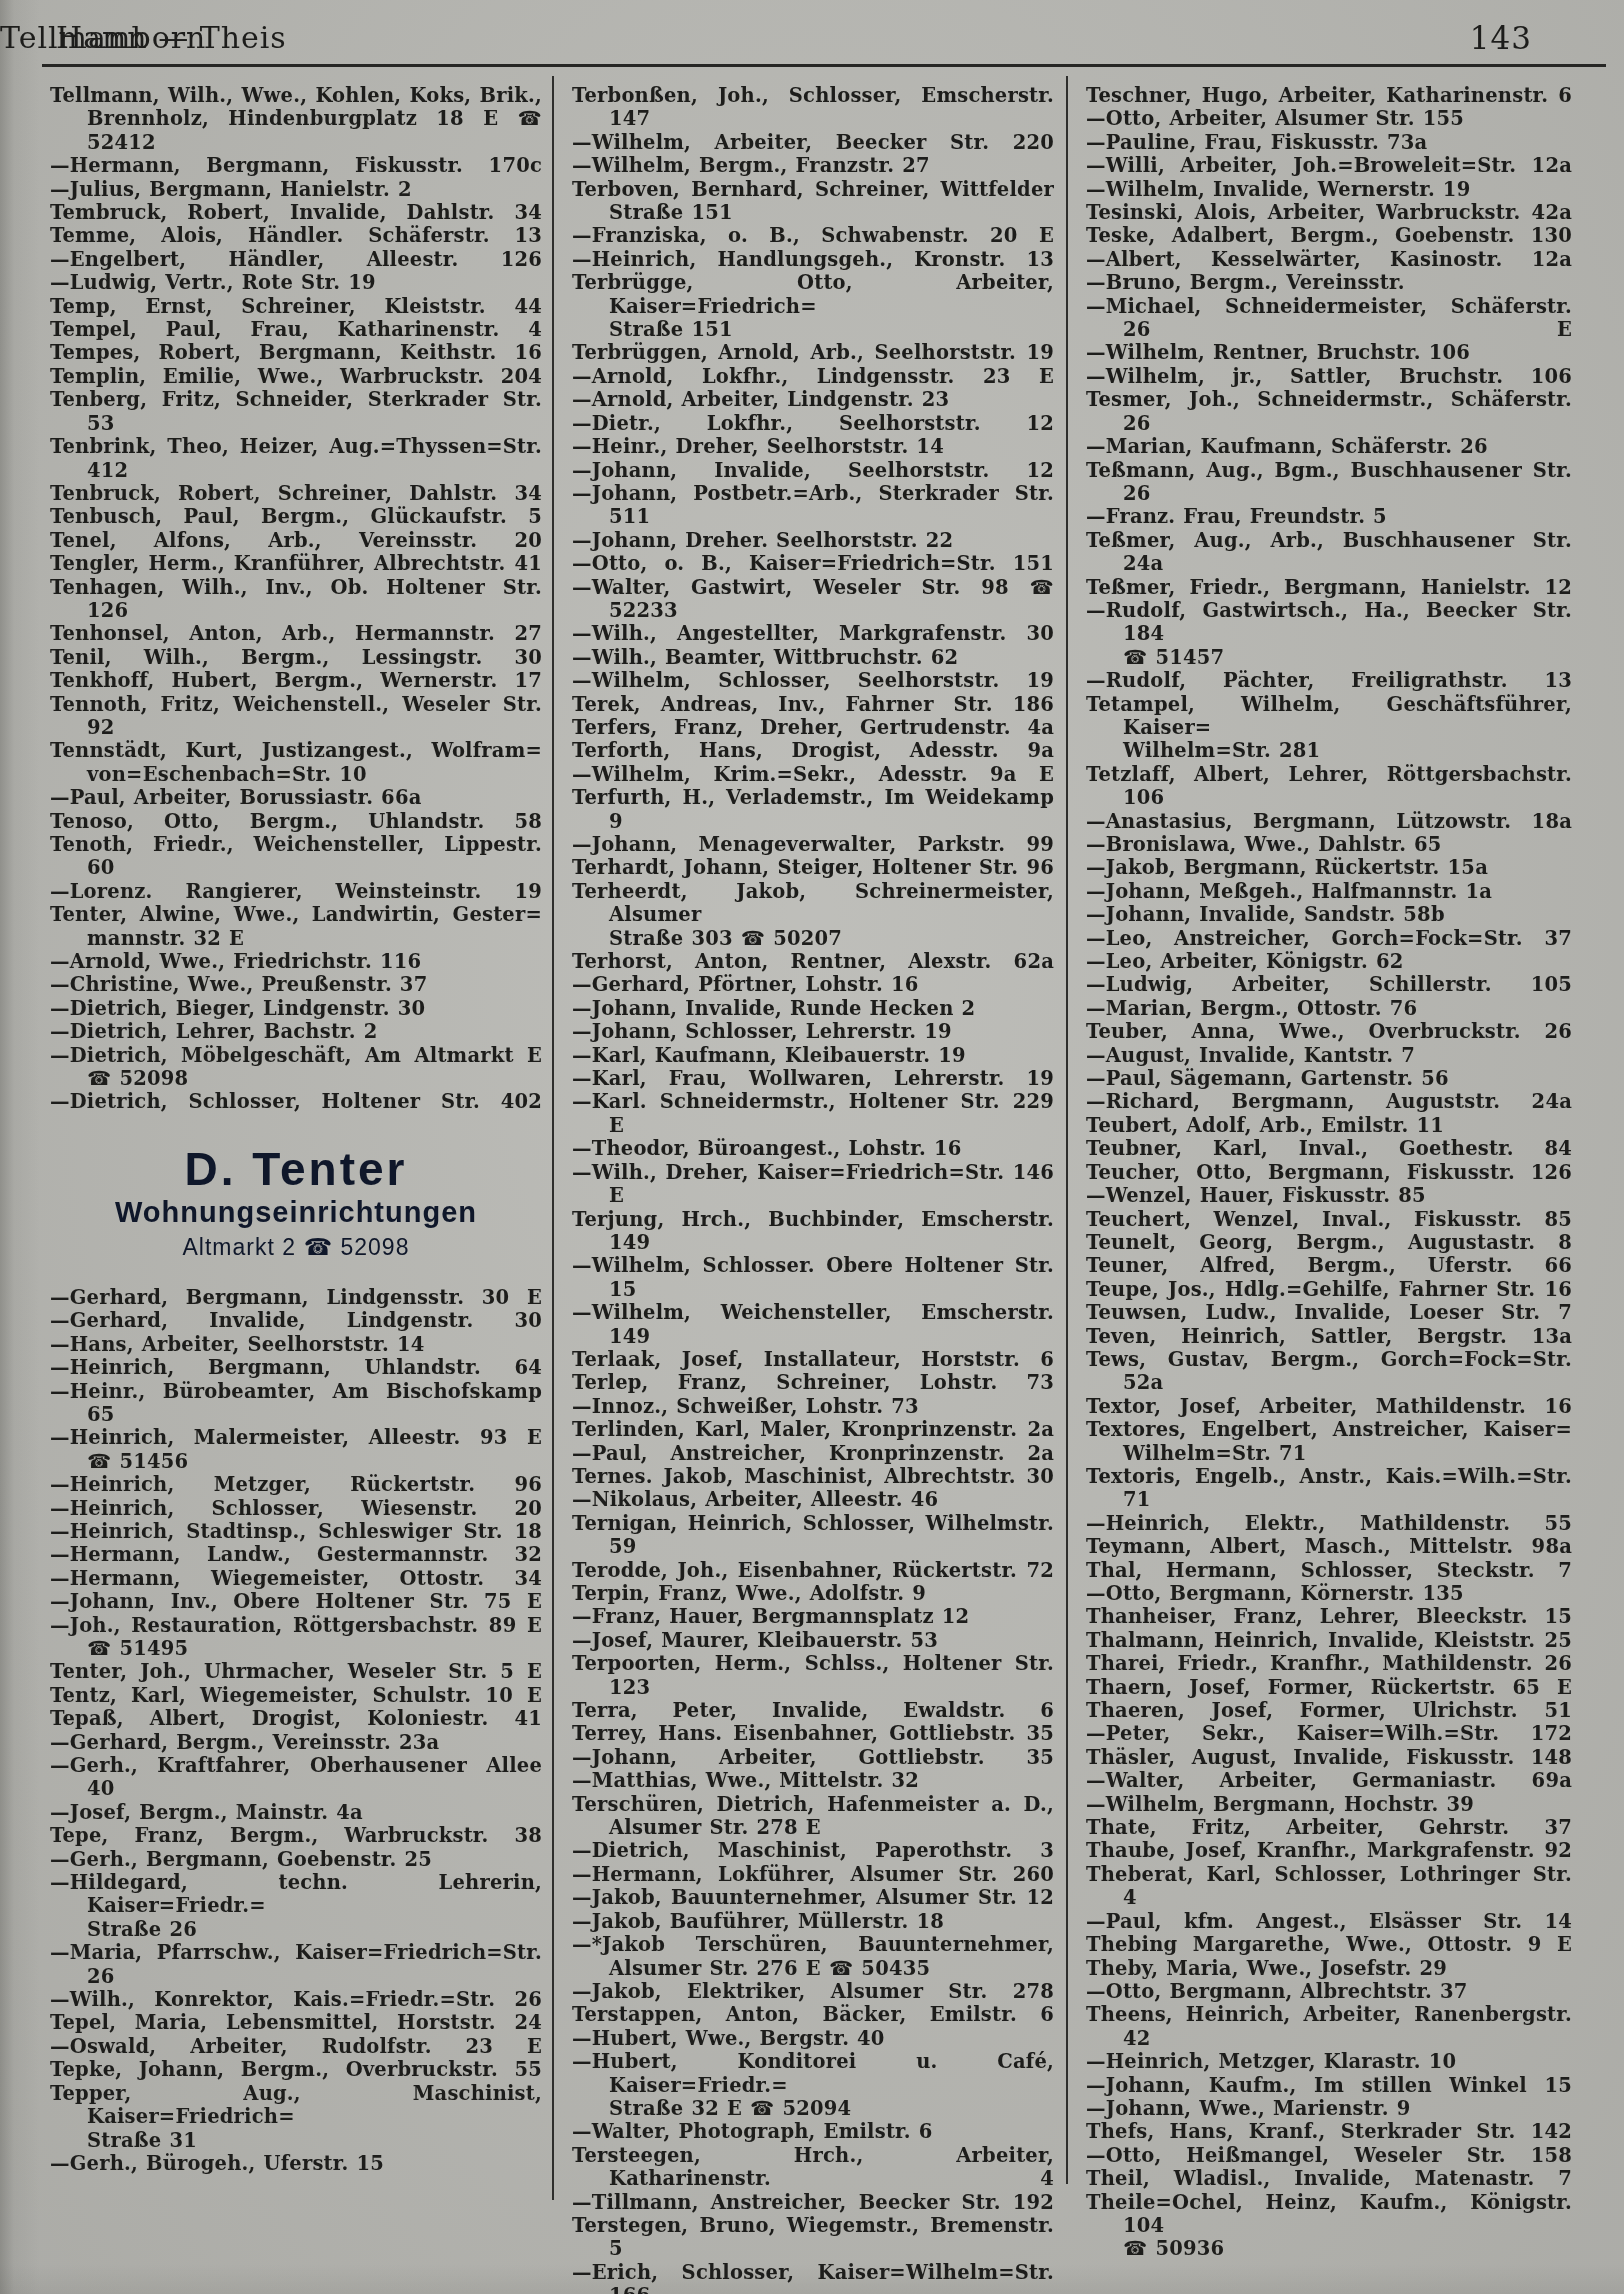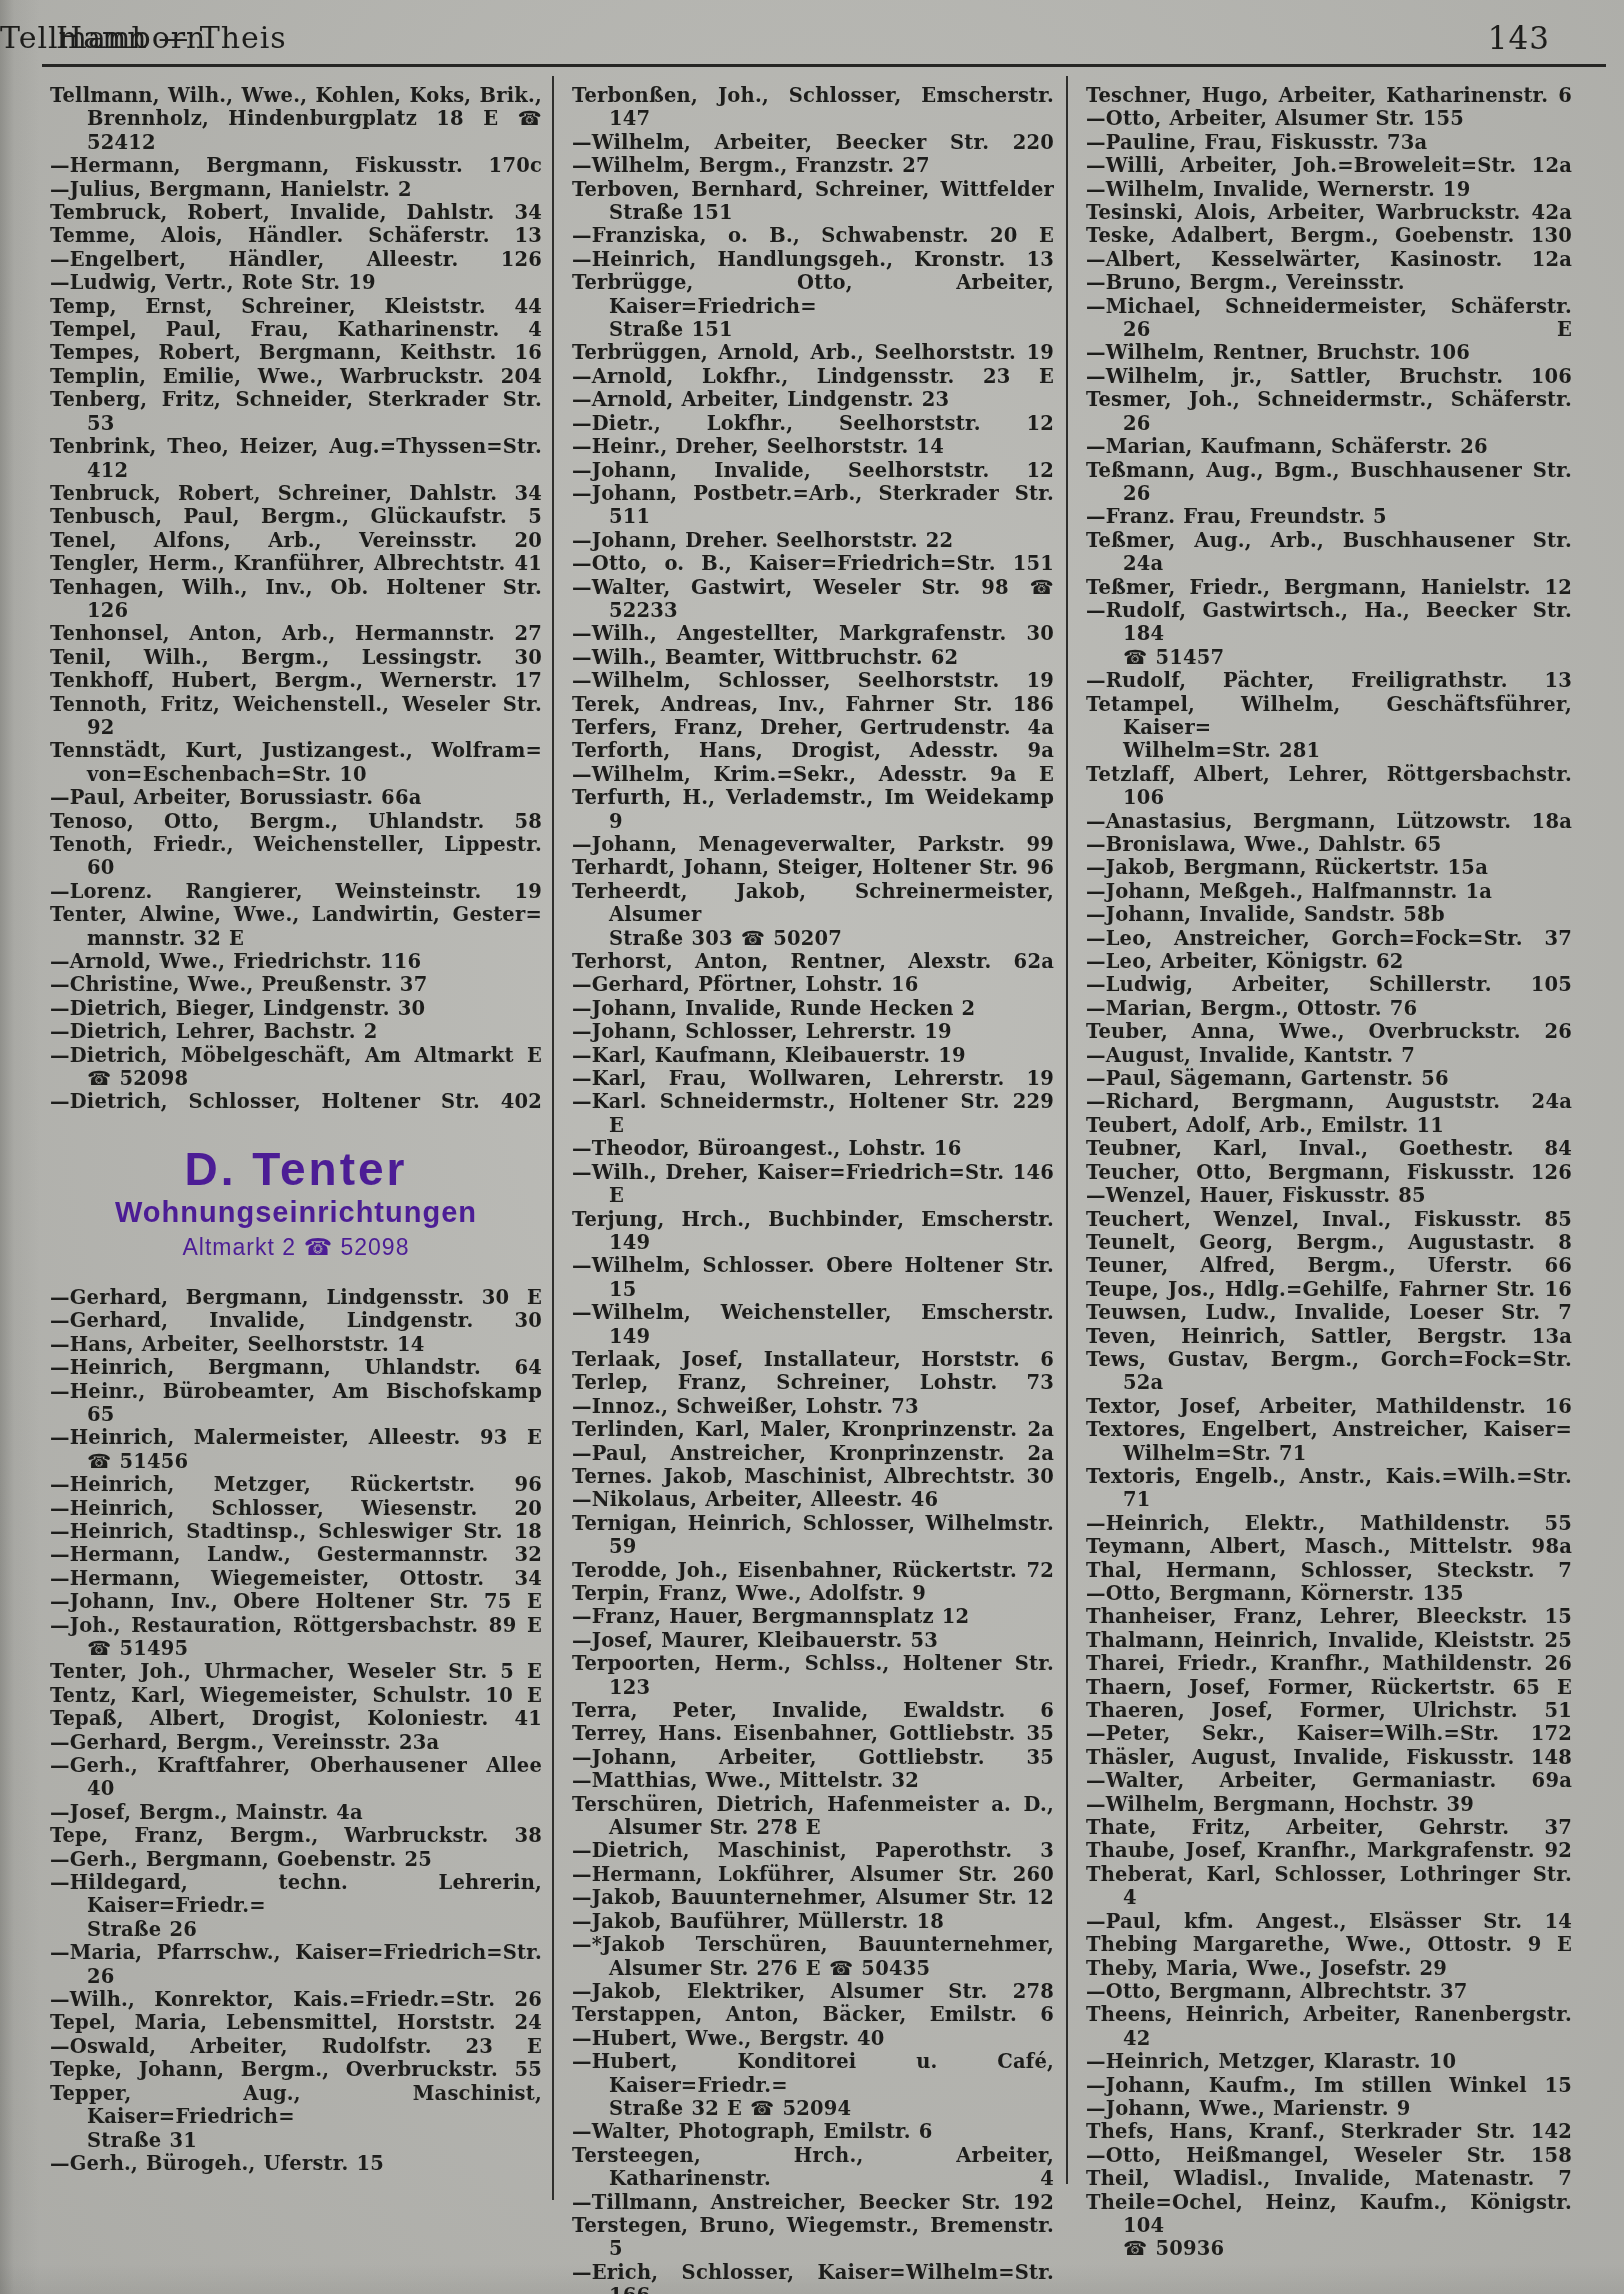--- a/index.html
+++ b/index.html
@@ -10,40 +10,40 @@
       linear-gradient(90deg, rgba(60,60,55,.28) 0px, rgba(60,60,55,.07) 14px, rgba(0,0,0,0) 40px),
       linear-gradient(0deg, rgba(90,90,85,.12) 0px, rgba(0,0,0,0) 30px),
       radial-gradient(ellipse at 50% 40%, rgba(255,255,255,.10), rgba(0,0,0,.06) 95%);
     font-family:"DejaVu Serif","DejaVu Sans",serif;
     color:#1d1d1b;
     -webkit-font-smoothing:antialiased;
   }
   .hdr{position:absolute;top:20px;font-weight:normal;font-size:30px;letter-spacing:1px;white-space:nowrap;}
   #hdr-left{left:56px;}
   #hdr-center{left:0;right:0;text-align:left;}
-  #hdr-right{right:74px;font-size:31px;text-align:right;}
+  #hdr-right{right:92px;font-size:31px;text-align:right;}
   #hdr-rule{position:absolute;left:42px;right:18px;top:64px;height:3px;background:#26262        4;background:#262624;}
   .vrule{position:absolute;top:76px;width:2px;background:#2e2e2c;}
   #vrule-1{left:552px;height:2124px;}
   #vrule-2{left:1066px;height:2108px;}
   .col{position:absolute;top:84px;}
   #col-1{left:50px;width:492px;}
   #col-2{left:572px;width:482px;}
   #col-3{left:1086px;width:486px;}
   .entry{margin:0;}
   .line{
     font-size:19.5px;line-height:23.4px;font-weight:bold;
     padding-left:37px;text-indent:-37px;
     letter-spacing:.2px;word-spacing:1px;
   }
   .line.cont{text-indent:0;}
   .line.j{text-align:justify;text-align-last:justify;}
   .ad{
     text-align:center;font-family:"Liberation Sans","DejaVu Sans",sans-serif;
-    padding:30px 0 22px 0;color:#4c1d95;
+    padding:30px 0 22px 0;color:#0f172a;
   }
   .ad-title{font-size:46px;font-weight:bold;letter-spacing:3px;line-height:50px;}
   .ad-sub{font-size:29px;font-weight:bold;letter-spacing:1px;line-height:36px;margin-top:0;}
   .ad-addr{font-size:23px;font-weight:normal;letter-spacing:1px;line-height:34px;}
 </style>
 </head>
 <body>
 
 <div class="hdr" id="hdr-left">Hamborn</div>
 <div class="hdr" id="hdr-center">Tellmann — Theis</div>

